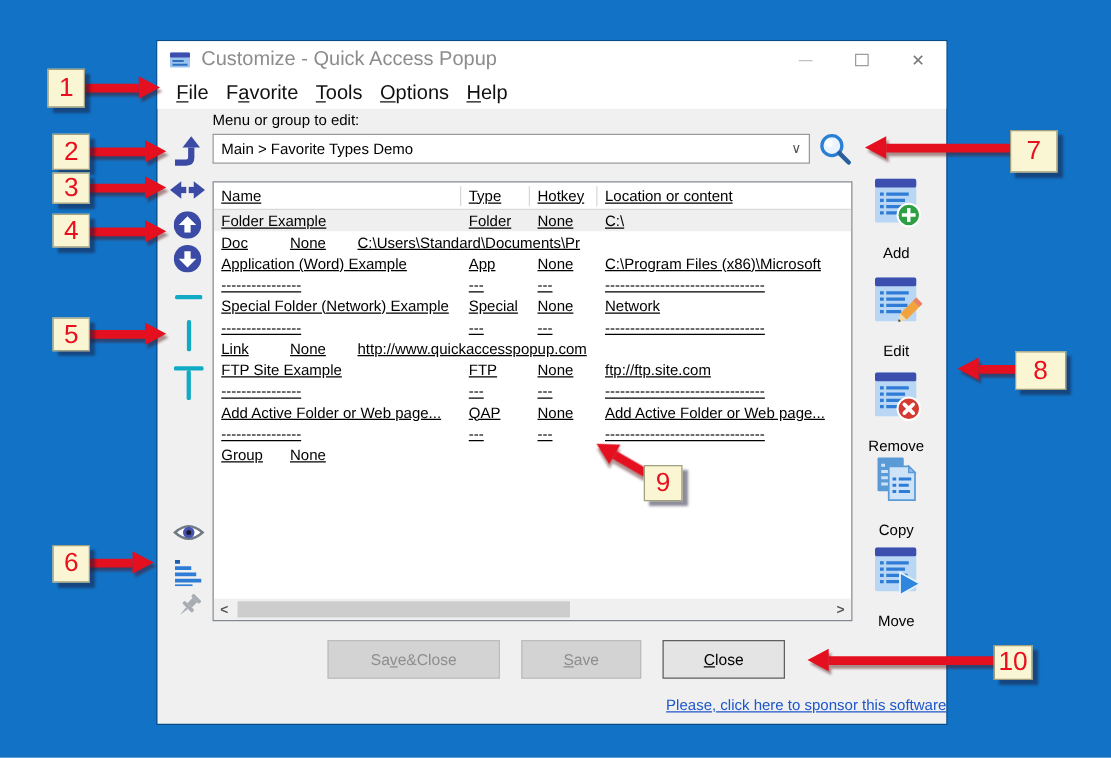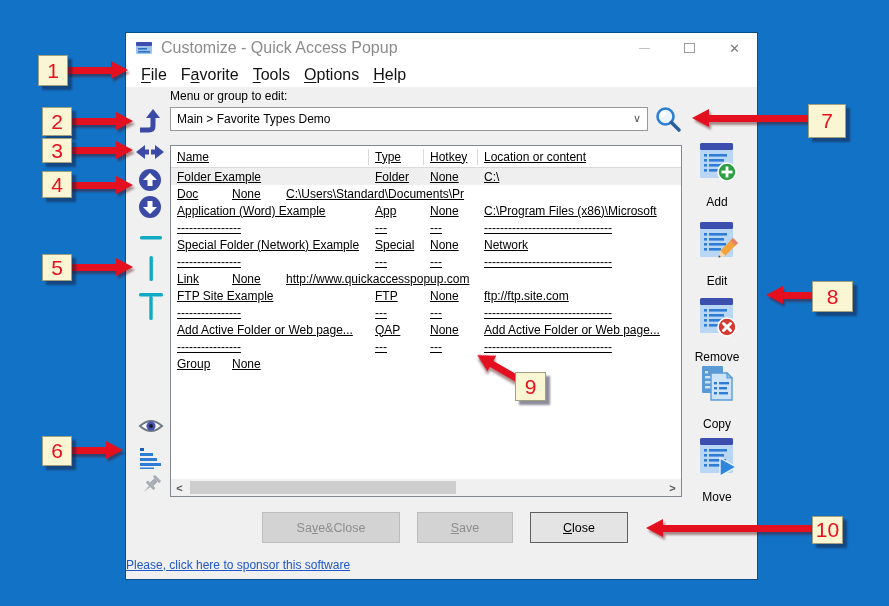--- a/index.html
+++ b/index.html
@@ -52,21 +52,21 @@
 
   
   .rbtn { position:absolute; left:565px; width:52px; display:flex; flex-direction:column; align-items:center; }
   .rbtn .lbl { font-size:12px; color:#000; margin-top:12px; }
 
   
   .btm-btn { position:absolute; top:479px; height:31px; font-size:12.5px; display:flex;
              align-items:center; justify-content:center; font-family:"Liberation Sans",sans-serif; }
   .btm-btn.disabled { background:#d3d3d3; border:1px solid #bcbcbc; color:#8e8e8e; }
   .btm-btn.default { background:#e4e4e4; border:1px solid #5f5f5f; color:#000; }
-  .sponsor { position:absolute; left:0; top:522px; width:100%; text-align:left; }
+  .sponsor { position:absolute; left:0; top:522px; width:100%; text-align:right; }
   .sponsor a { color:#1d56c8; font-size:12px; text-decoration:underline; }
 
   
   .co-box { position:absolute; background:#faf5d2; border:1px solid #a0a080;
             box-shadow:4px 4px 2px rgba(25,25,55,.5); display:flex; align-items:center;
             justify-content:center; color:#e8101f; font-size:21px; z-index:50; }
   .arrow { position:absolute; display:flex; align-items:center; height:18px; z-index:49;
            filter:drop-shadow(2px 3px 1px rgba(80,10,10,.45)); }
   .arrow .shaft { flex:1; height:7px; background:#e40f1f; }
   .arrow .head-r { width:0; height:0; border-top:9px solid transparent; border-bottom:9px solid transparent;
@@ -445,19 +445,19 @@
       <div class="head-l"></div>
       <div class="shaft"></div>
     </div>
 
   <div class="co-box" style="left:515px;top:372px;width:31px;height:29px">9</div>
   <div class="arrow" style="left:471px;top:369px;width:46px;transform-origin:right center;transform:rotate(30deg)">
       <div class="head-l"></div>
       <div class="shaft"></div>
     </div>
 
-  <div class="co-box" style="left:812px;top:516px;width:31px;height:28px">10</div>
+  <div class="co-box" style="left:795px;top:516px;width:31px;height:28px">10</div>
   <div class="arrow" style="left:646px;top:519px;width:168px">
       <div class="head-l"></div>
       <div class="shaft"></div>
     </div>
 
 </div>
 
 </body></html>

